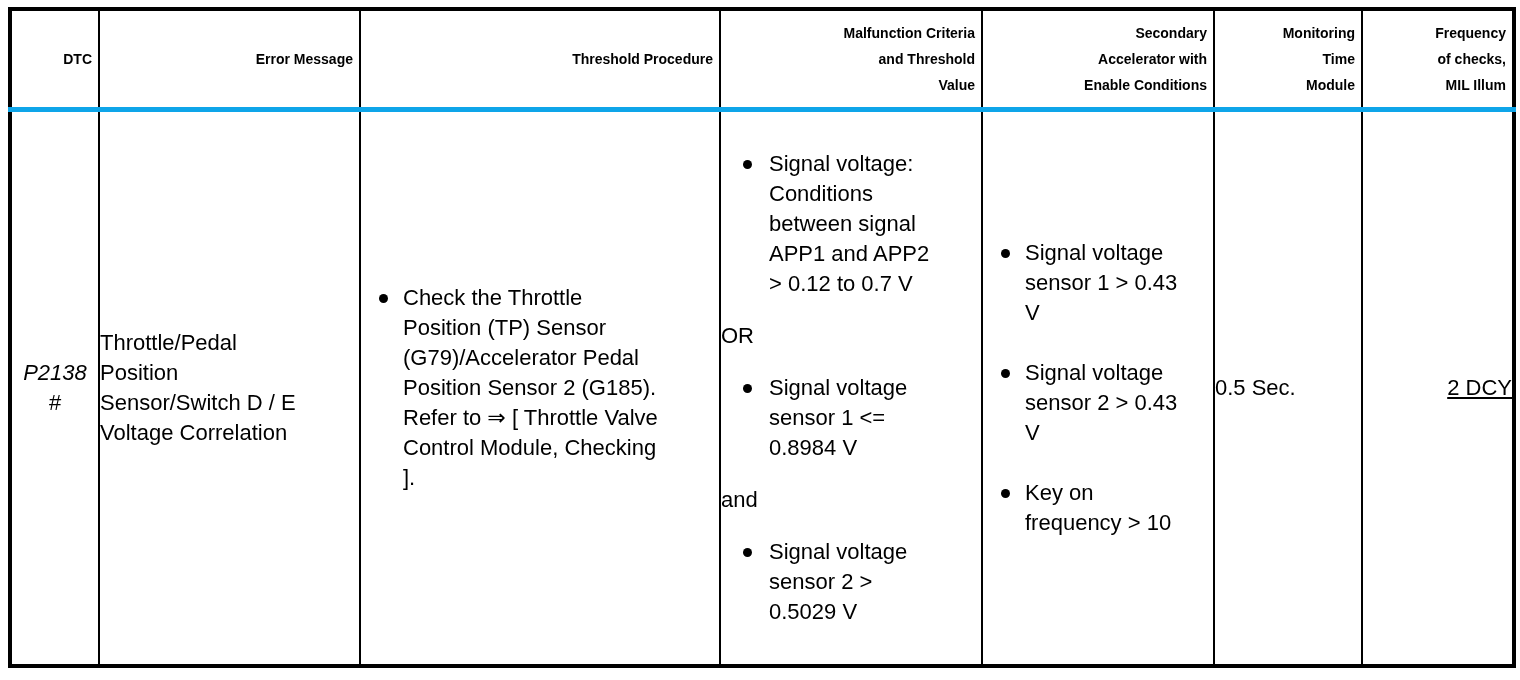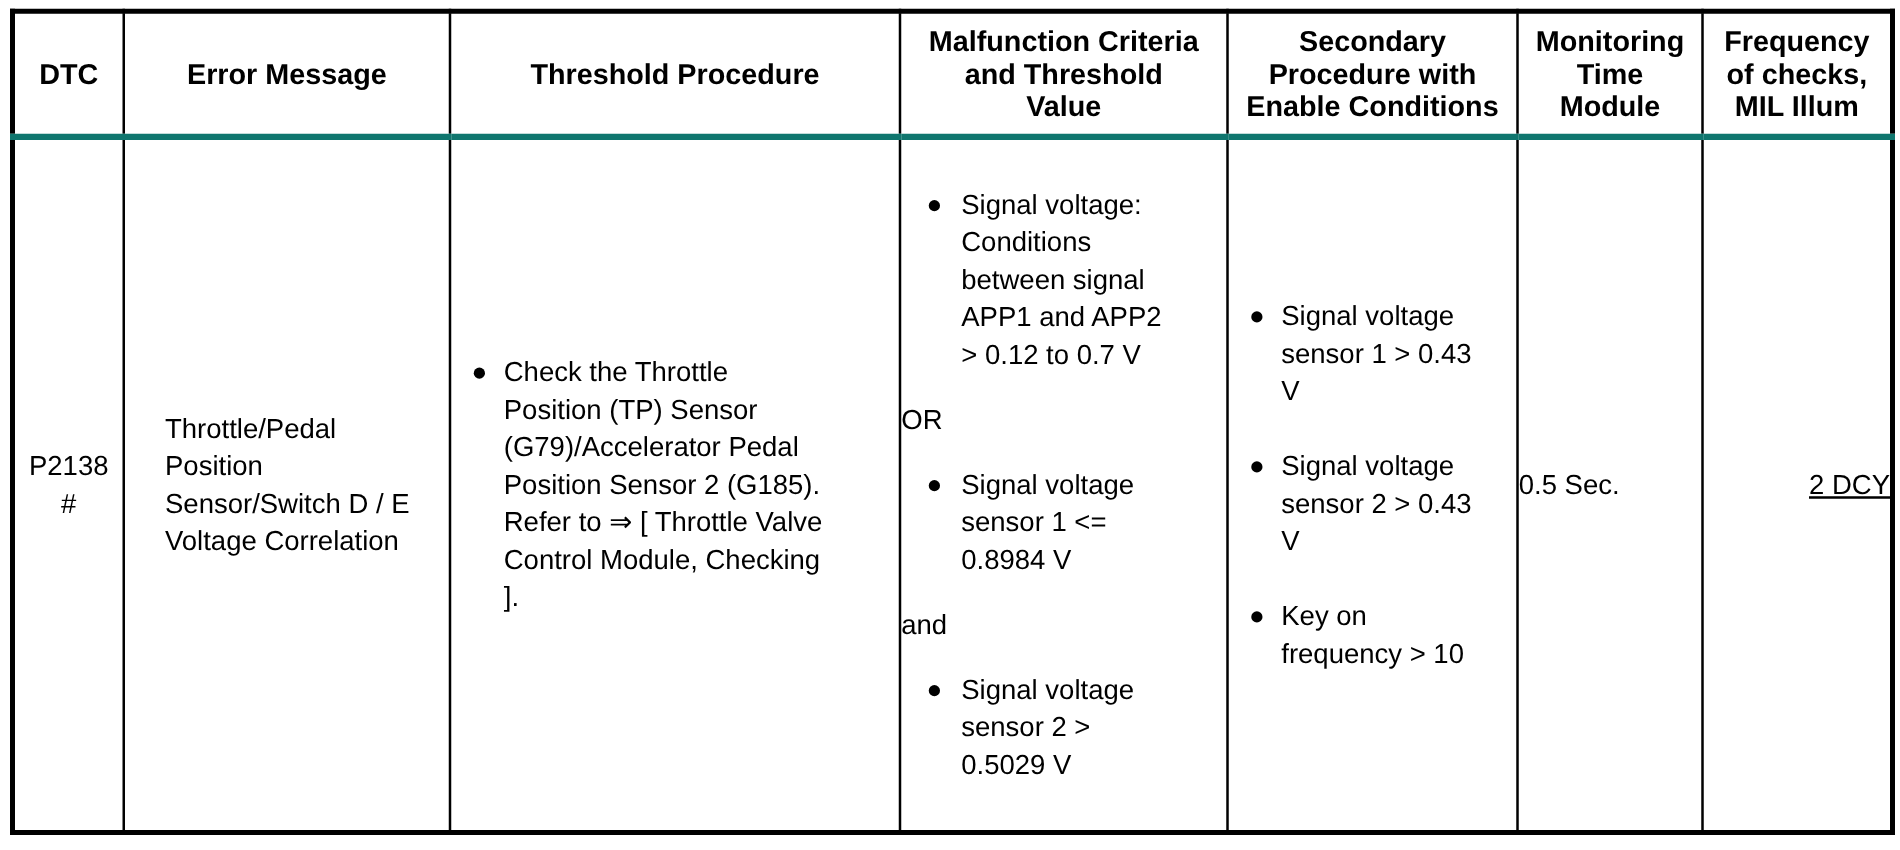--- a/index.html
+++ b/index.html
@@ -25,44 +25,44 @@
     border-right:2px solid #000;
     vertical-align:middle;
     padding:0;
   }
 
   
   table.dtc-table{ border:4px solid #000; }
 
   
   thead th{
-    border-bottom:5px solid #0f766e;
+    border-bottom:5px solid #0ea5e9;
     font-weight:bold;
-    font-size:23px;
+    font-size:14px;
     line-height:26px;
-    text-align:center;
+    text-align:right;
     height:96px;
     padding:2px 4px;
   }
   thead th.left-pad{padding-left:6px;padding-right:6px;}
 
   
   tbody td{
     font-weight:normal;
     font-size:22px;
     line-height:30px;
     height:552px;
     padding:0;
   }
   td.c-dtc{ text-align:center; vertical-align:middle; }
-  td.c-dtc .dtc-code{ display:block; }
+  td.c-dtc .dtc-code{ display:block;font-style:italic; }
   td.c-dtc .dtc-mark{ display:block; }
 
   td.c-msg{ vertical-align:middle; padding:0 6px 0 8px; }
-  td.c-msg .msg-line{ display:block; white-space:nowrap;margin-left:32px; }
+  td.c-msg .msg-line{ display:block; white-space:nowrap; }
 
   td.c-proc{ vertical-align:middle; padding:0 6px 0 4px; }
   td.c-crit{ vertical-align:top; padding:8px 4px 0 2px; }
   td.c-sec{ vertical-align:middle; padding:0 4px 0 2px; }
   td.c-mon{ vertical-align:middle; padding:0 4px 0 8px; text-align:left; }
   td.c-freq{ vertical-align:middle; padding:0 4px 0 8px; text-align:right;text-decoration:underline; }
 
   
   ul.blist{ list-style:none; margin:0; padding:0; }
   ul.blist > li{
@@ -127,21 +127,21 @@
         <th class="left-pad">
           <span>Threshold Procedure</span>
         </th>
         <th class="left-pad">
           <span>Malfunction Criteria</span><br>
           <span>and Threshold</span><br>
           <span>Value</span>
         </th>
         <th class="left-pad">
           <span>Secondary</span><br>
-          <span>Procedure with</span><br>
+          <span>Accelerator with</span><br>
           <span>Enable Conditions</span>
         </th>
         <th class="left-pad">
           <span>Monitoring</span><br>
           <span>Time</span><br>
           <span>Module</span>
         </th>
         <th class="left-pad">
           <span>Frequency</span><br>
           <span>of checks,</span><br>

